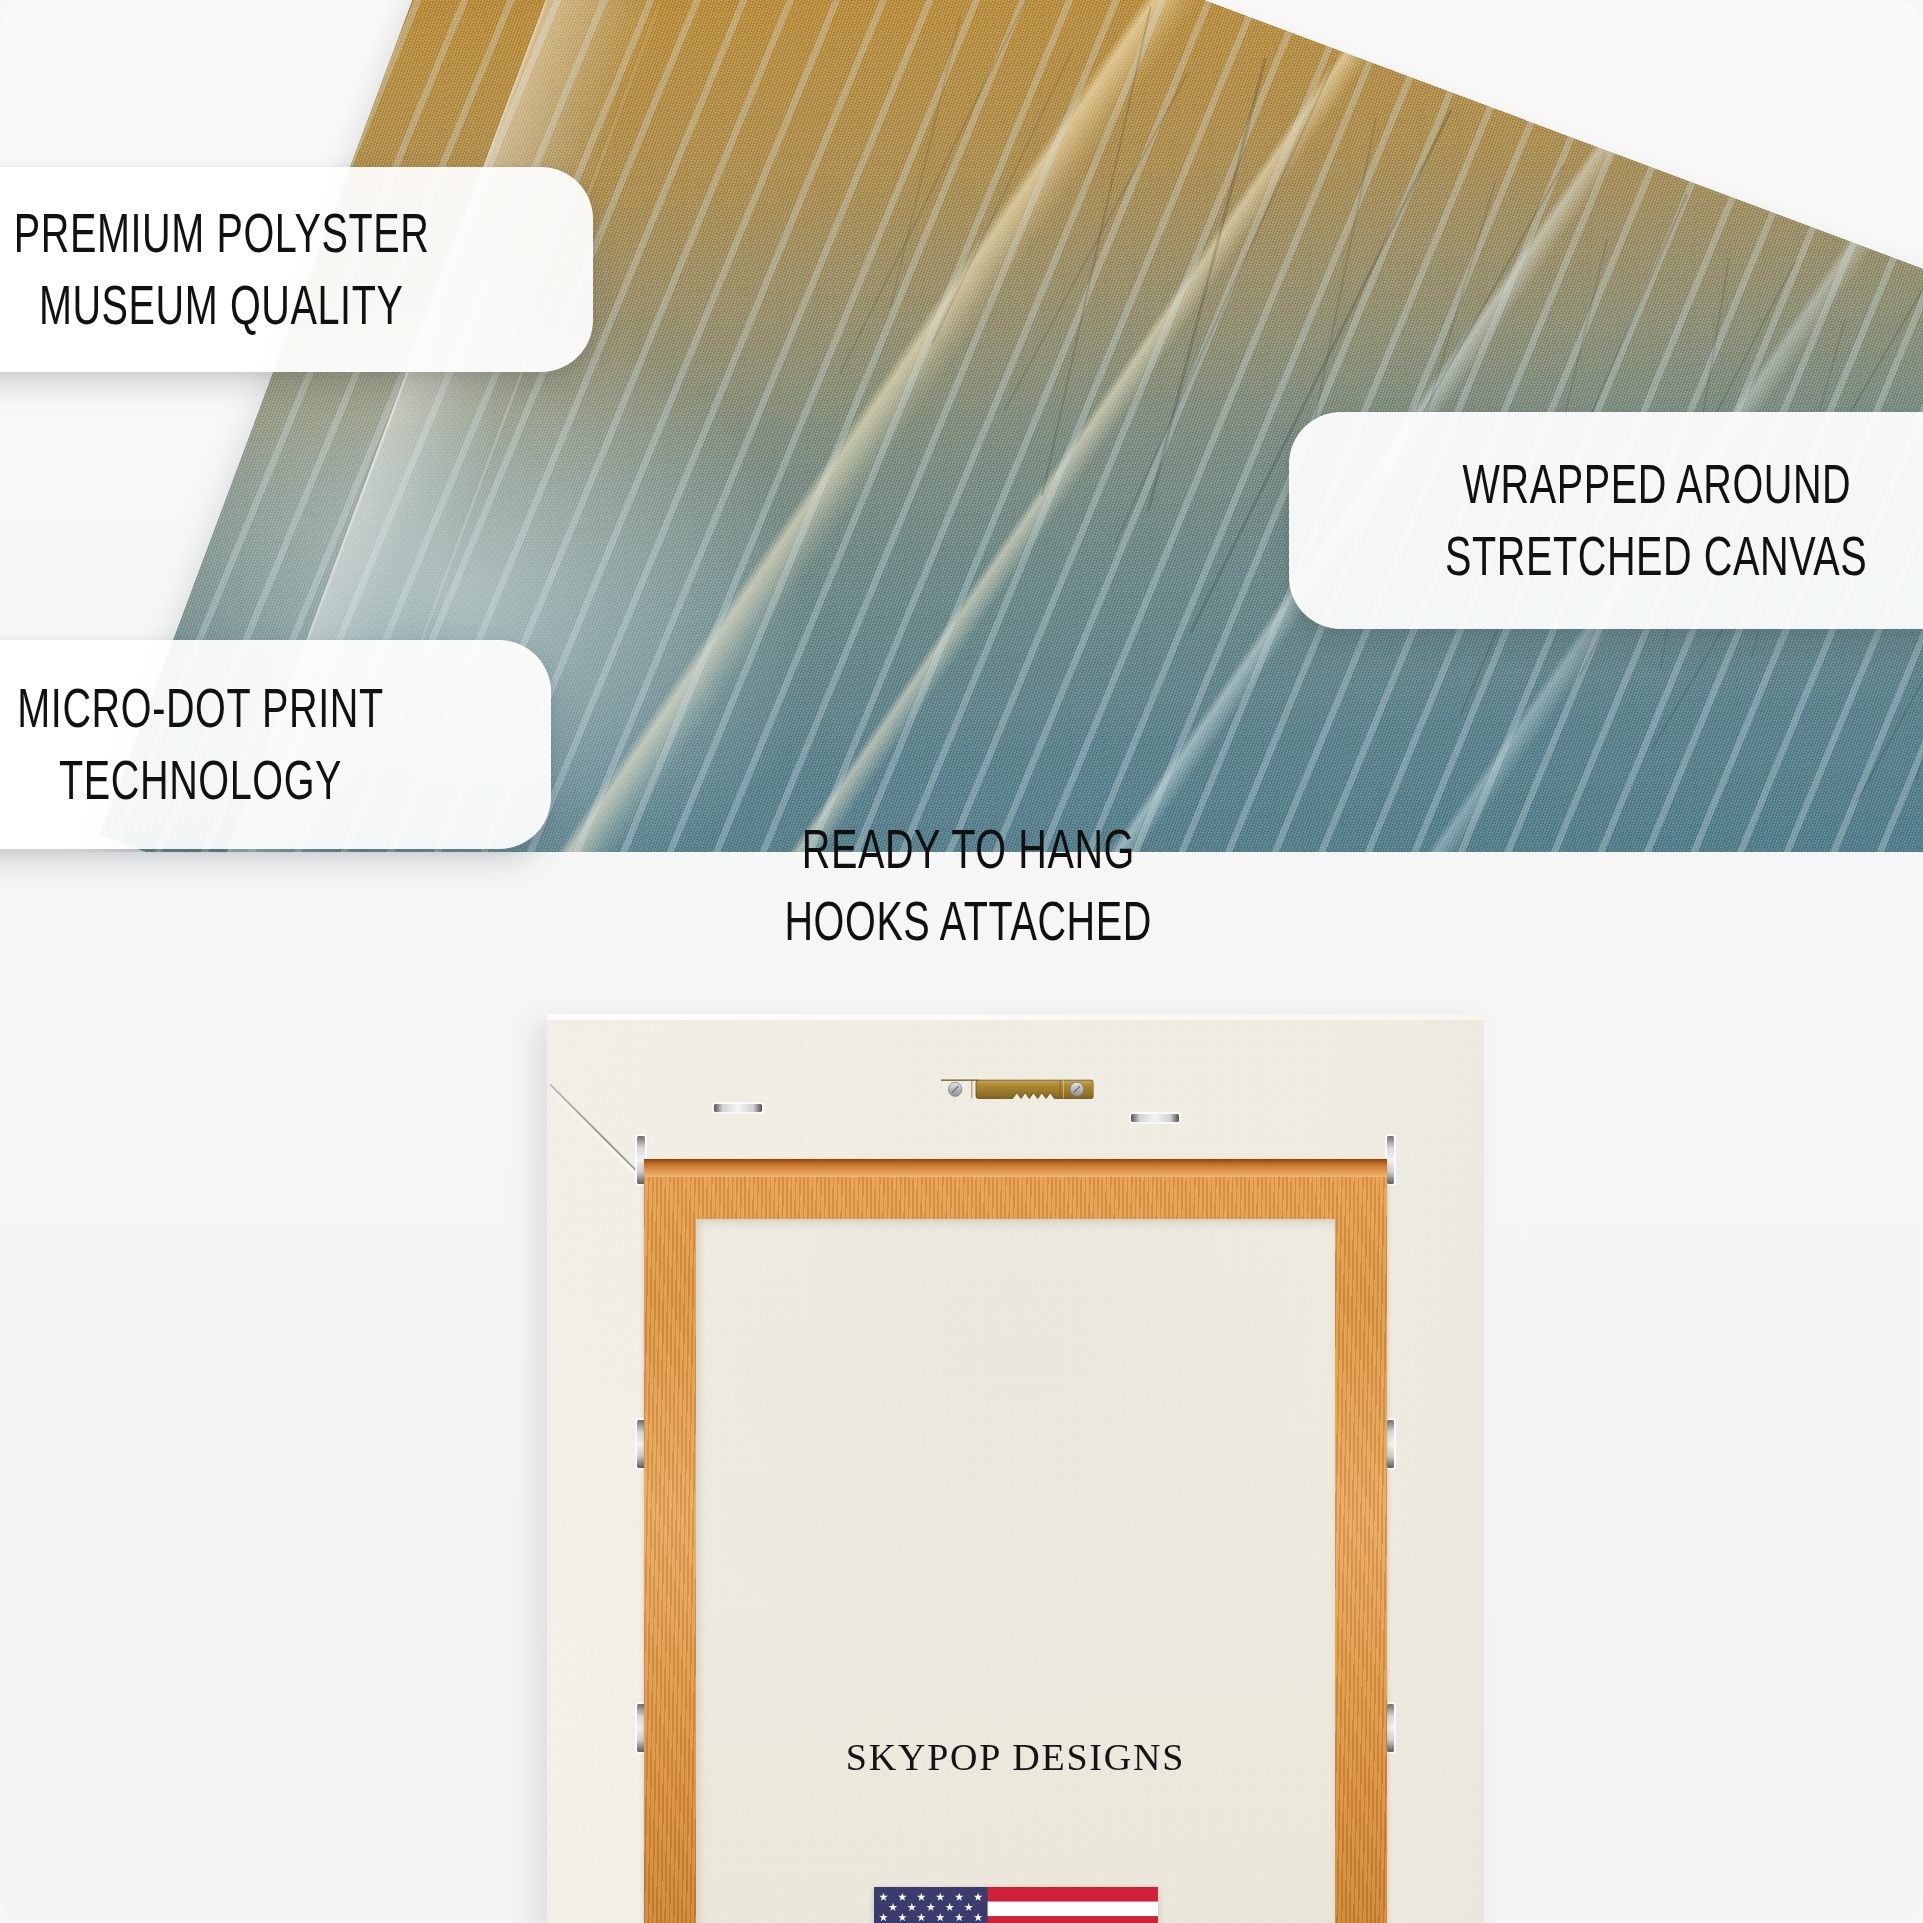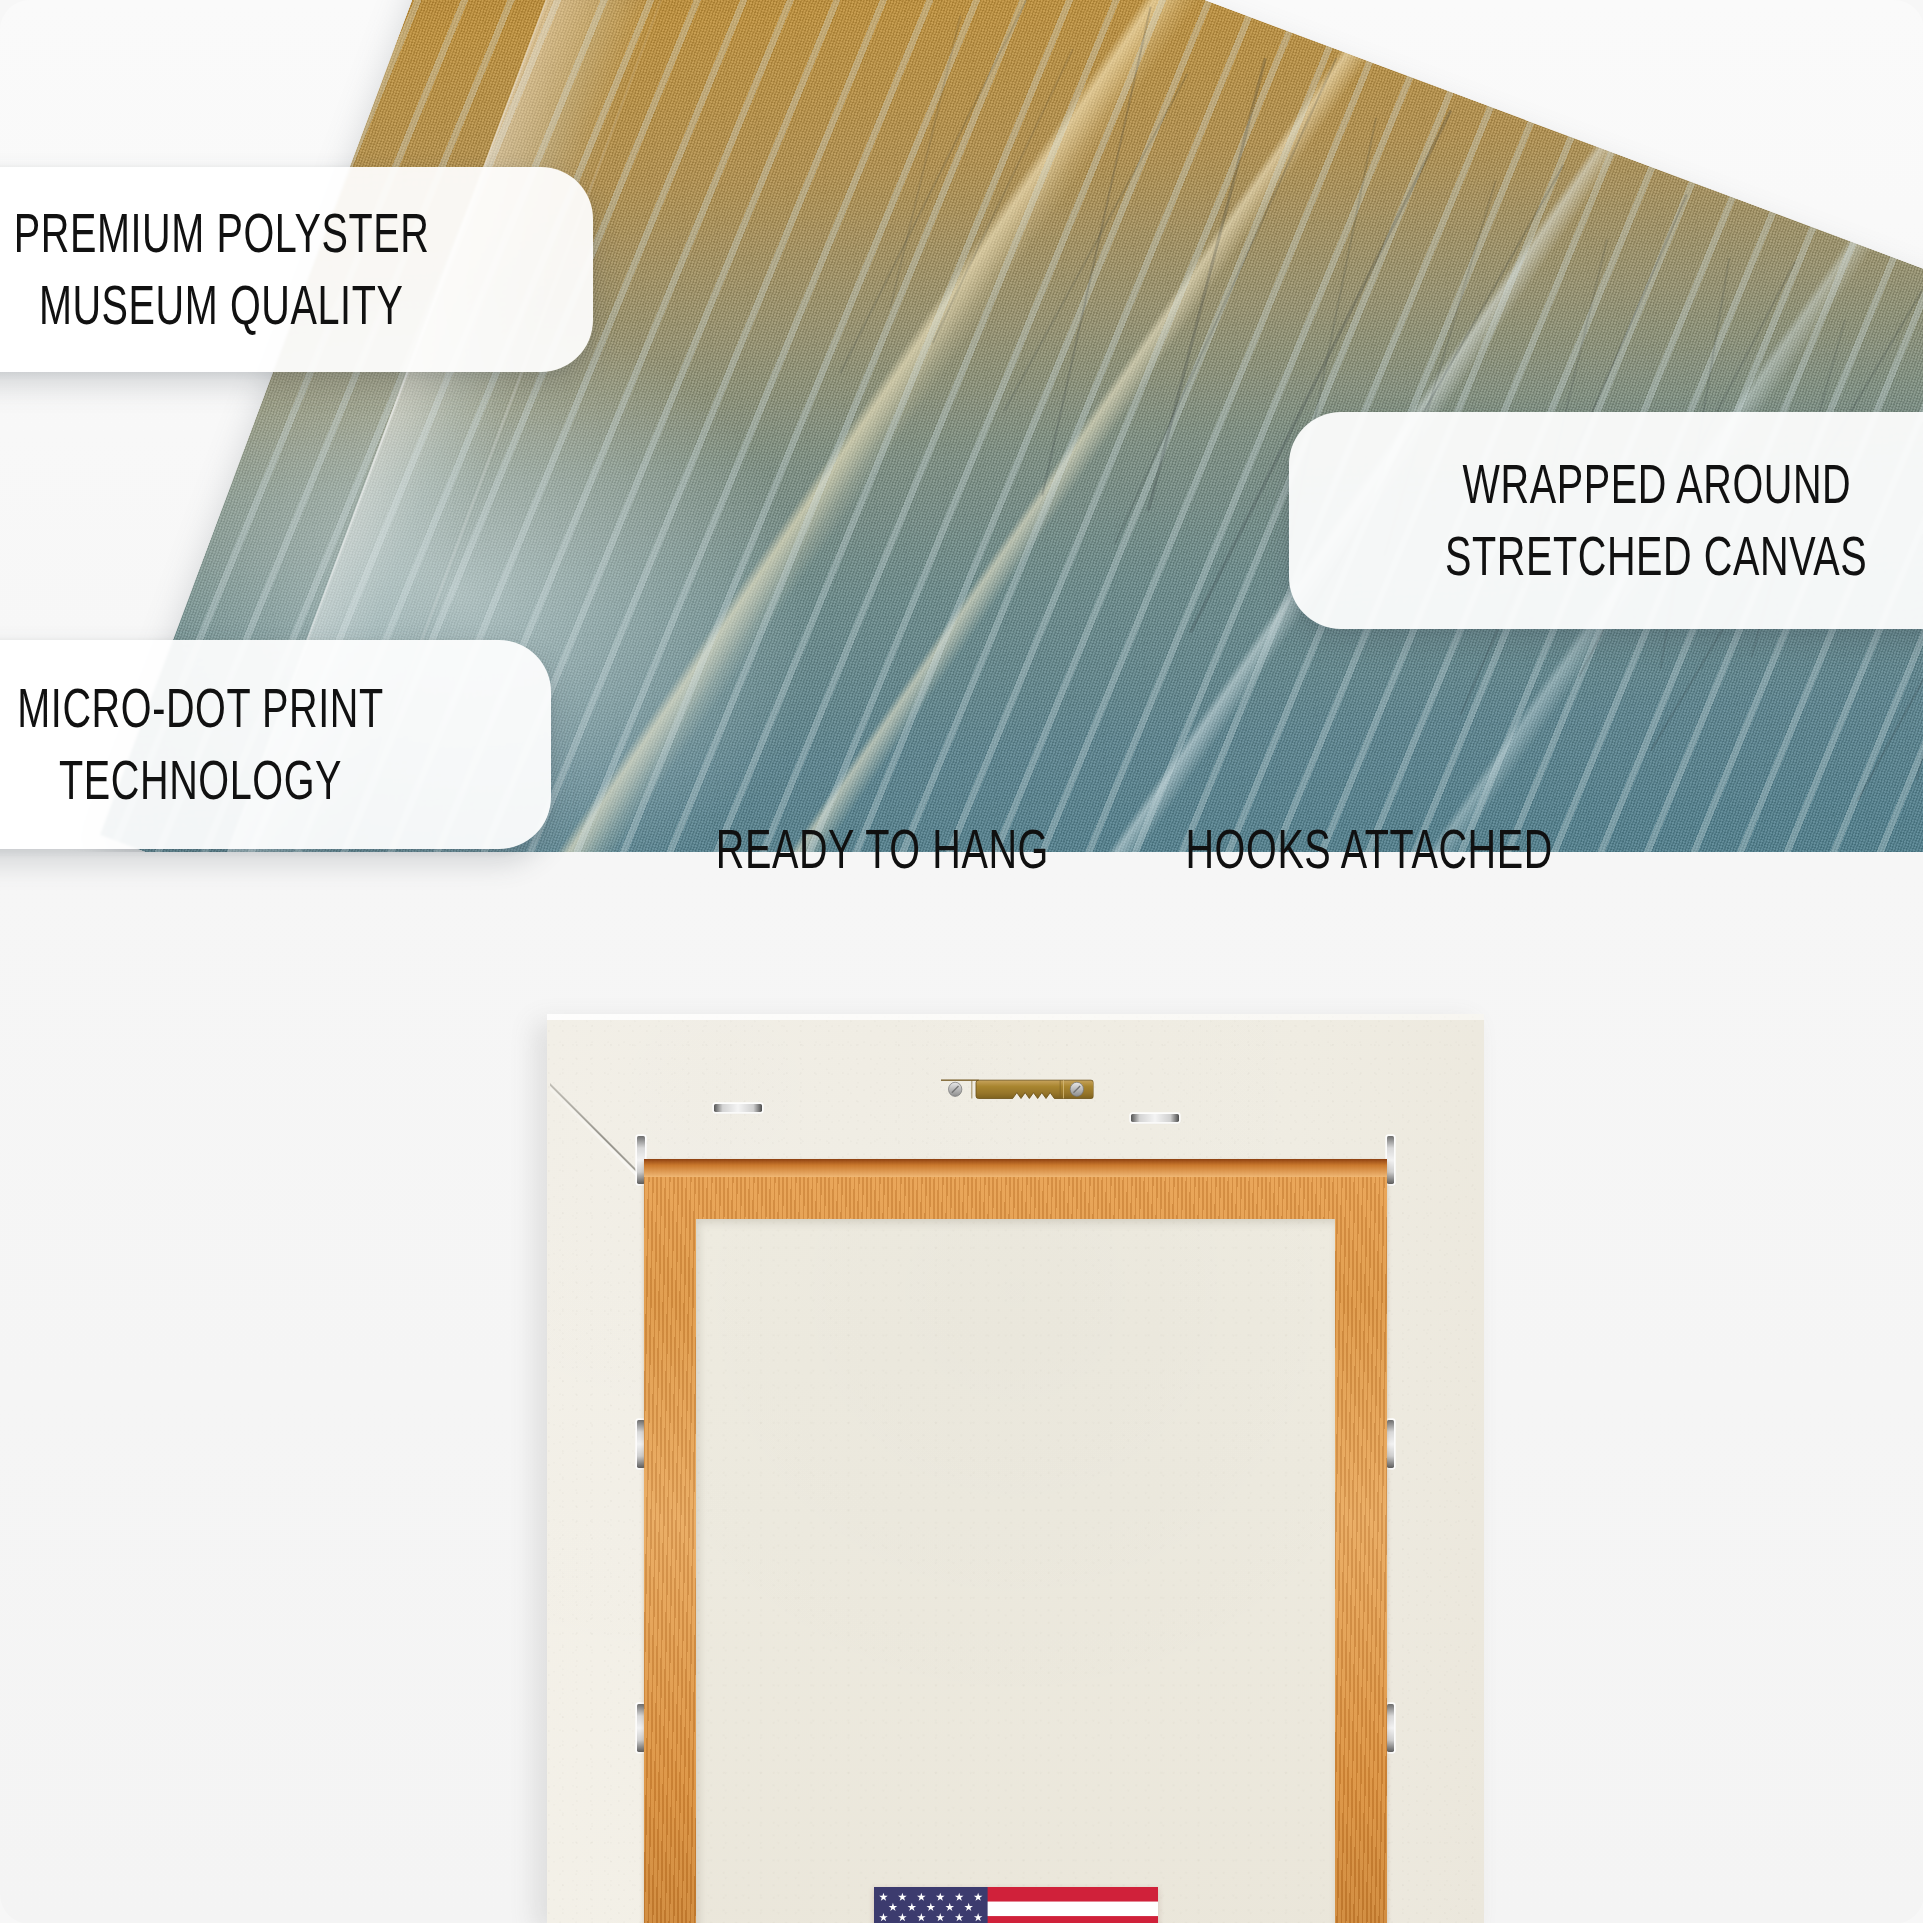--- a/index.html
+++ b/index.html
@@ -109,21 +109,21 @@
                  border-top-left-radius:0;border-bottom-left-radius:0;}
   
   #badge-microdot{left:-150px;top:640px;width:701px;height:209px;
                   border-top-left-radius:0;border-bottom-left-radius:0;}
   
   #badge-wrapped{right:-100px;top:412px;width:735px;height:217px;
                  border-top-right-radius:0;border-bottom-right-radius:0;}
 
   
   #text-ready{position:absolute;left:651px;top:814px;width:635px;
-              display:flex;align-items:center;}
+              display:flex;flex-direction:column;align-items:center;}
   #text-ready .ln{
     color:#101010;font-family:"Liberation Sans", sans-serif;font-weight:400;
     font-size:55px;line-height:1.30;letter-spacing:0.8px;white-space:nowrap;
     transform:scaleX(.72);transform-origin:center center;
   }
 
   
   #canvas-back{
     position:absolute;left:547px;top:1014px;width:937px;height:909px;
   }
@@ -317,20 +317,21 @@
       <line x1="162" y1="20" x2="170" y2="12" stroke="#737373" stroke-width="1.6"></line>
     </svg>
 
     <div class="cb-wood">
       <div class="cb-wood-top-bevel"></div>
     </div>
 
     <div class="cb-inner">
       <div class="cb-inner-tex"></div>
 
+      <div id="brand">SKYPOP DESIGNS</div>
 
       <svg id="flag" viewBox="0 0 380 253" preserveAspectRatio="none">
         <rect width="380" height="253" fill="#ffffff"></rect>
         <g id="stripes">
             <rect x="0" y="0" width="380" height="19.46153846153846" fill="#d0213a"></rect>
             <rect x="0" y="38.92307692307692" width="380" height="19.46153846153846" fill="#d0213a"></rect>
             <rect x="0" y="77.84615384615384" width="380" height="19.46153846153846" fill="#d0213a"></rect>
             <rect x="0" y="116.76923076923076" width="380" height="19.46153846153846" fill="#d0213a"></rect>
             <rect x="0" y="155.69230769230768" width="380" height="19.46153846153846" fill="#d0213a"></rect>
             <rect x="0" y="194.61538461538458" width="380" height="19.46153846153846" fill="#d0213a"></rect>

